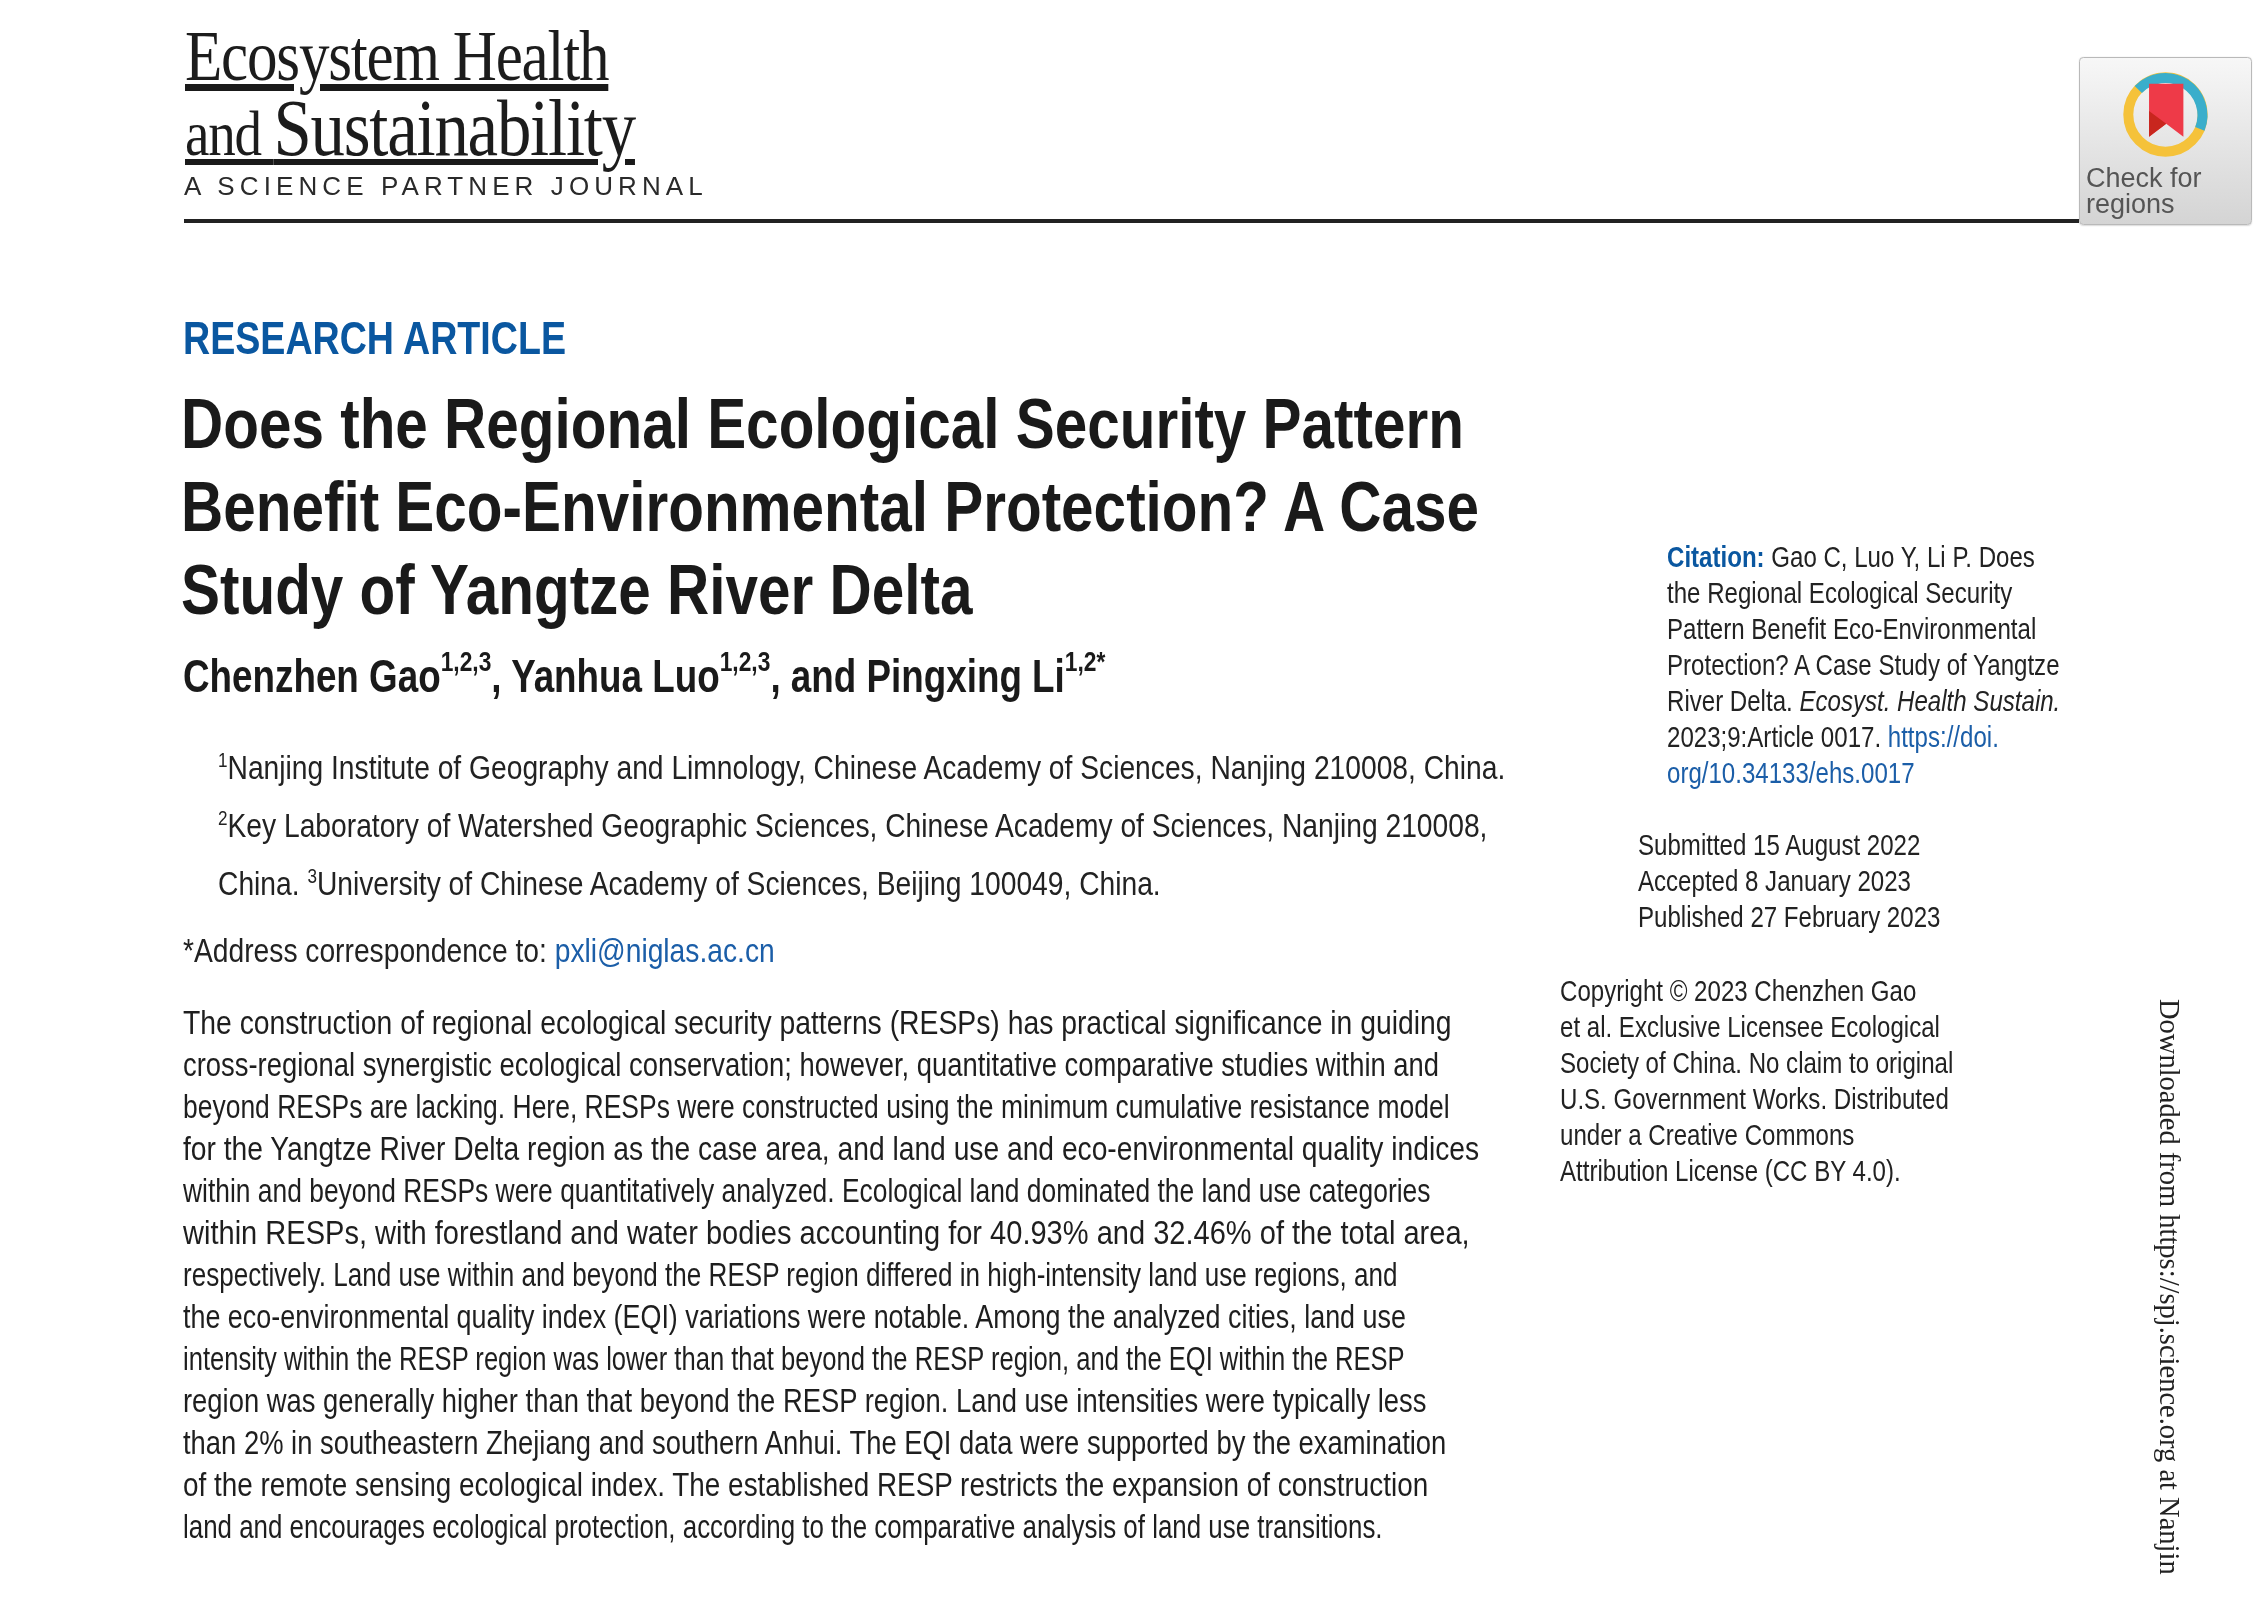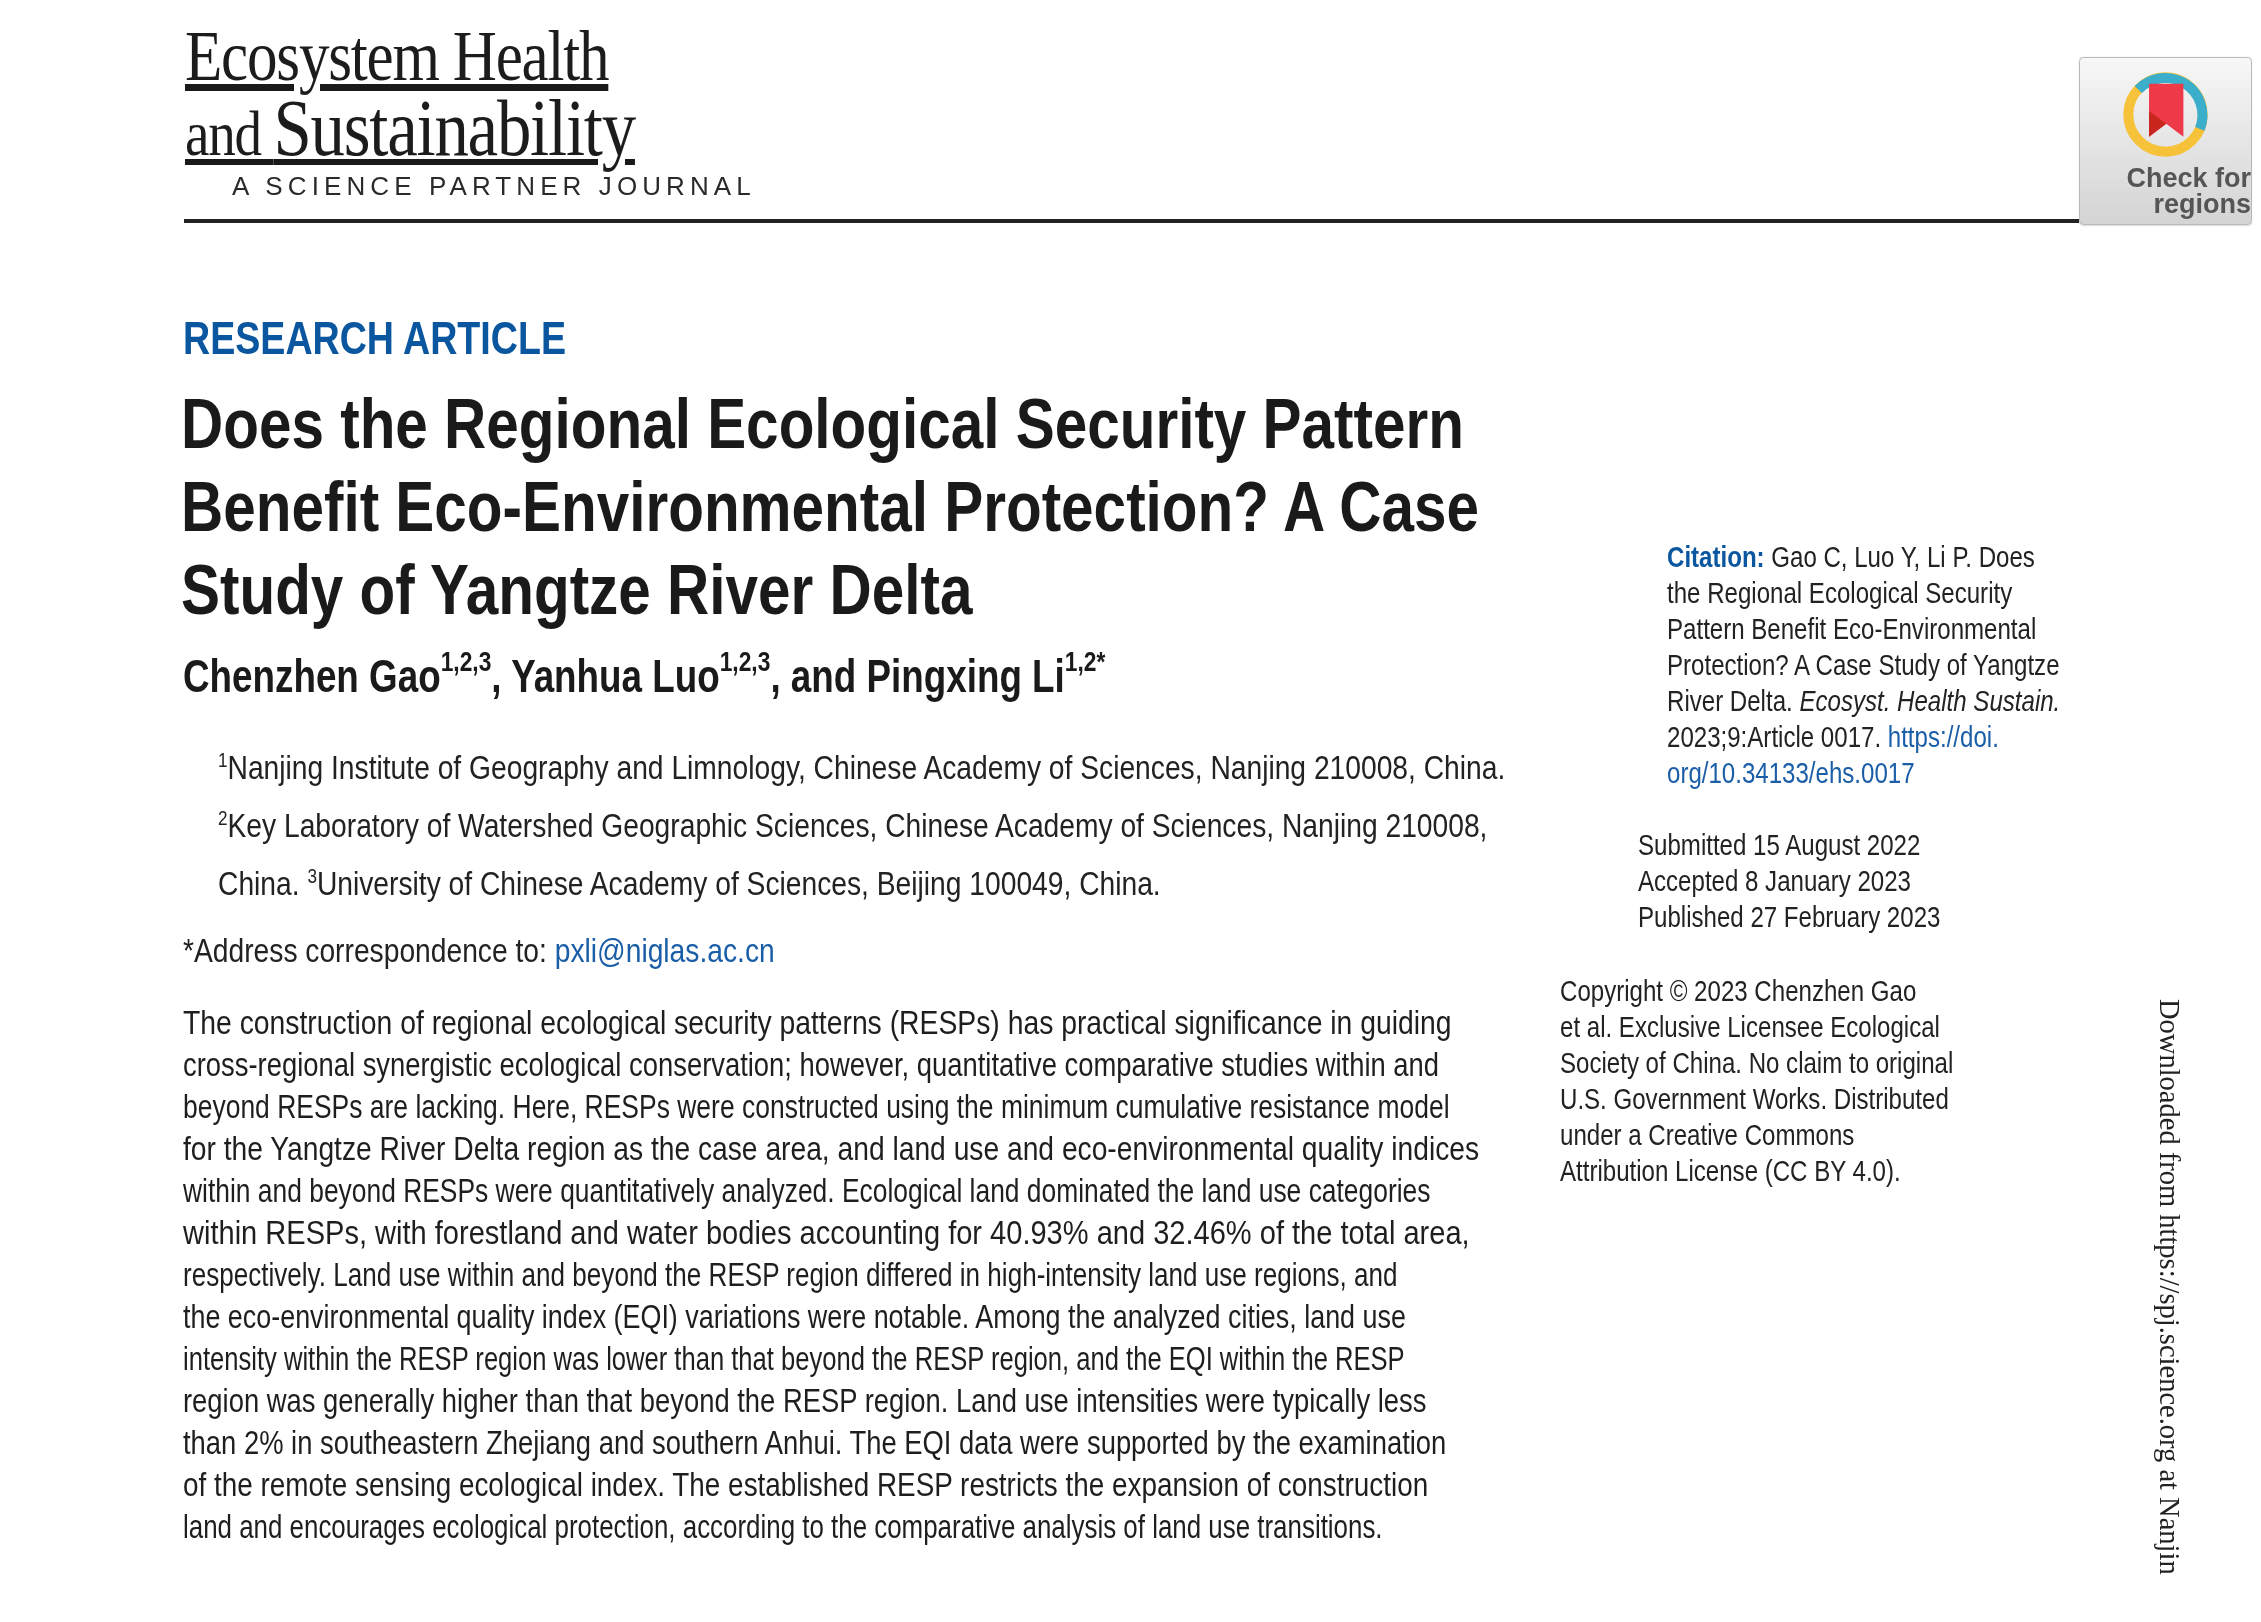--- a/index.html
+++ b/index.html
@@ -7,21 +7,21 @@
   .abs { position:absolute; }
 
   
   .logo-line { font-family:"Liberation Serif","DejaVu Serif",serif; color:#1c1c1c; font-size:70px; line-height:1; letter-spacing:-1.4px; transform:scaleX(0.86); transform-origin:left top; white-space:nowrap; }
   .logo-line .big { font-size:80px; }
   .logo-sub { font-family:"Liberation Sans","DejaVu Sans",sans-serif; font-size:26px; letter-spacing:5.1px; color:#2a2a2a; white-space:nowrap; }
   .rule { background:#222; height:3.6px; }
 
   
   .badge { border:1.4px solid #b9b9b9; border-radius:4.3px; background:linear-gradient(#f7f7f7,#d4d4d4); box-shadow:0 0.7px 1.4px rgba(0,0,0,0.15); }
-  .badge-text { font-family:"Liberation Sans","DejaVu Sans",sans-serif; color:#555; font-size:27px; line-height:26px; text-align:right; font-weight:bold; width:100%; }
+  .badge-text { font-family:"Liberation Sans","DejaVu Sans",sans-serif; color:#555; font-size:27px; line-height:26px; text-align:left; font-weight:normal; width:100%;padding-left:6px; }
 
   
   .cond { font-family:"Liberation Sans","DejaVu Sans",sans-serif; transform-origin:left top; white-space:nowrap; }
   .kicker { color:#0a57a0; font-weight:bold; font-size:47px; transform:scaleX(0.80); }
   .title-line { color:#1a1a1a; font-weight:bold; font-size:70px; line-height:83px; transform:scaleX(0.835); }
   .authors { font-weight:bold; font-size:46px; transform:scaleX(0.80); color:#1a1a1a; }
   .authors sup { font-size:28.5px; position:relative; top:-4.3px; }
 
   .affil { font-size:33px; line-height:51px; color:#222; transform:scaleX(0.855); }
   .affil sup { font-size:20px; }
@@ -36,21 +36,21 @@
 </style>
 </head>
 <body>
 
 <div class="abs" style="left:185px; top:21.4px;text-decoration:underline;">
   <div class="logo-line" style="font-size:71px;">Ecosystem Health</div>
   <div class="logo-line" style="margin-top:-4.3px; font-size:64px;">
     <span>and </span><span class="big">Sustainability</span>
   </div>
 </div>
-<div class="abs logo-sub" style="left:184px; top:171px;margin-left:48px;">A SCIENCE PARTNER JOURNAL</div>
+<div class="abs logo-sub" style="left:184px; top:171px;">A SCIENCE PARTNER JOURNAL</div>
 <div class="abs rule" style="left:184px; top:219px; width:1895px;"></div>
 
 <div class="abs badge" style="left:2079px; top:57px; width:171px; height:166px;">
   <svg width="93" height="93" viewBox="0 0 130 130" style="position:absolute; left:39px; top:10px;">
     <circle cx="65" cy="65" r="52" fill="none" stroke="#f5c23a" stroke-width="14"></circle>
     <path d="M 27 30 A 52 52 0 0 1 113 85" fill="none" stroke="#3aaecb" stroke-width="14"></path>
     <polygon points="42,22 90,22 90,96 66,78 42,96" fill="#ee3a48"></polygon>
     <polygon points="42,60 66,78 42,96" fill="#c8261e"></polygon>
   </svg>
   <div class="abs badge-text" style="top:107px; left:0;">

